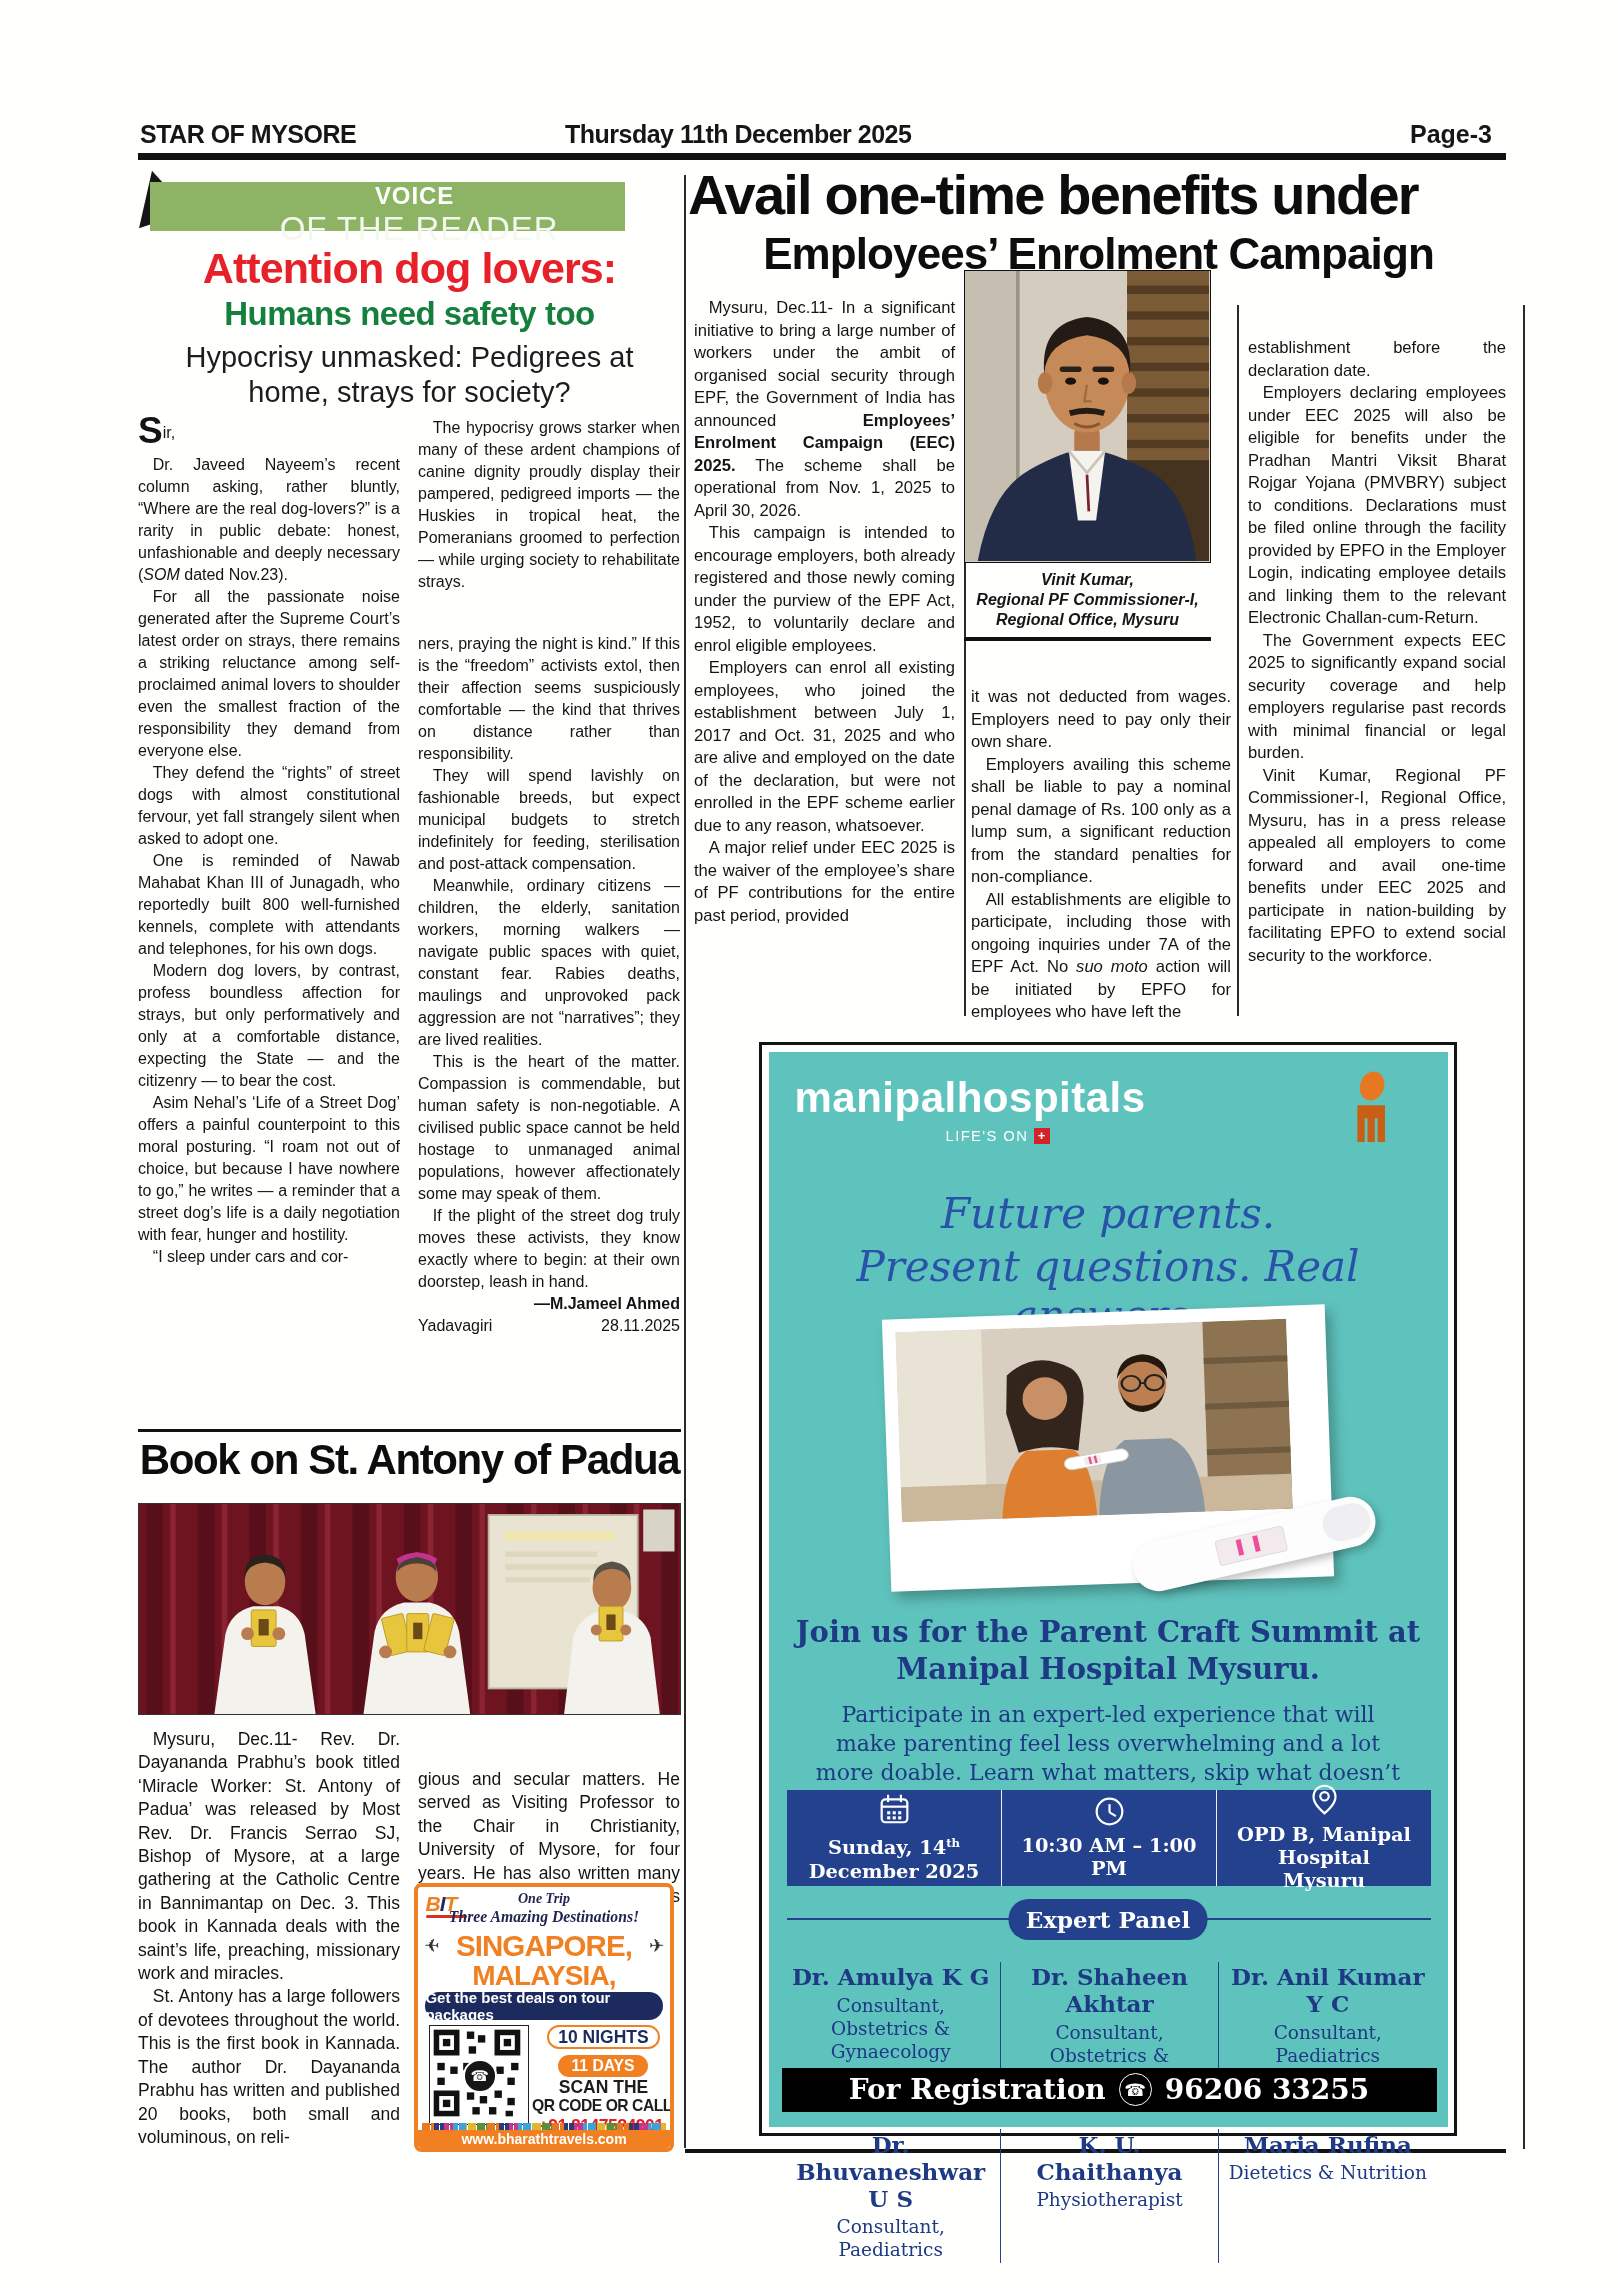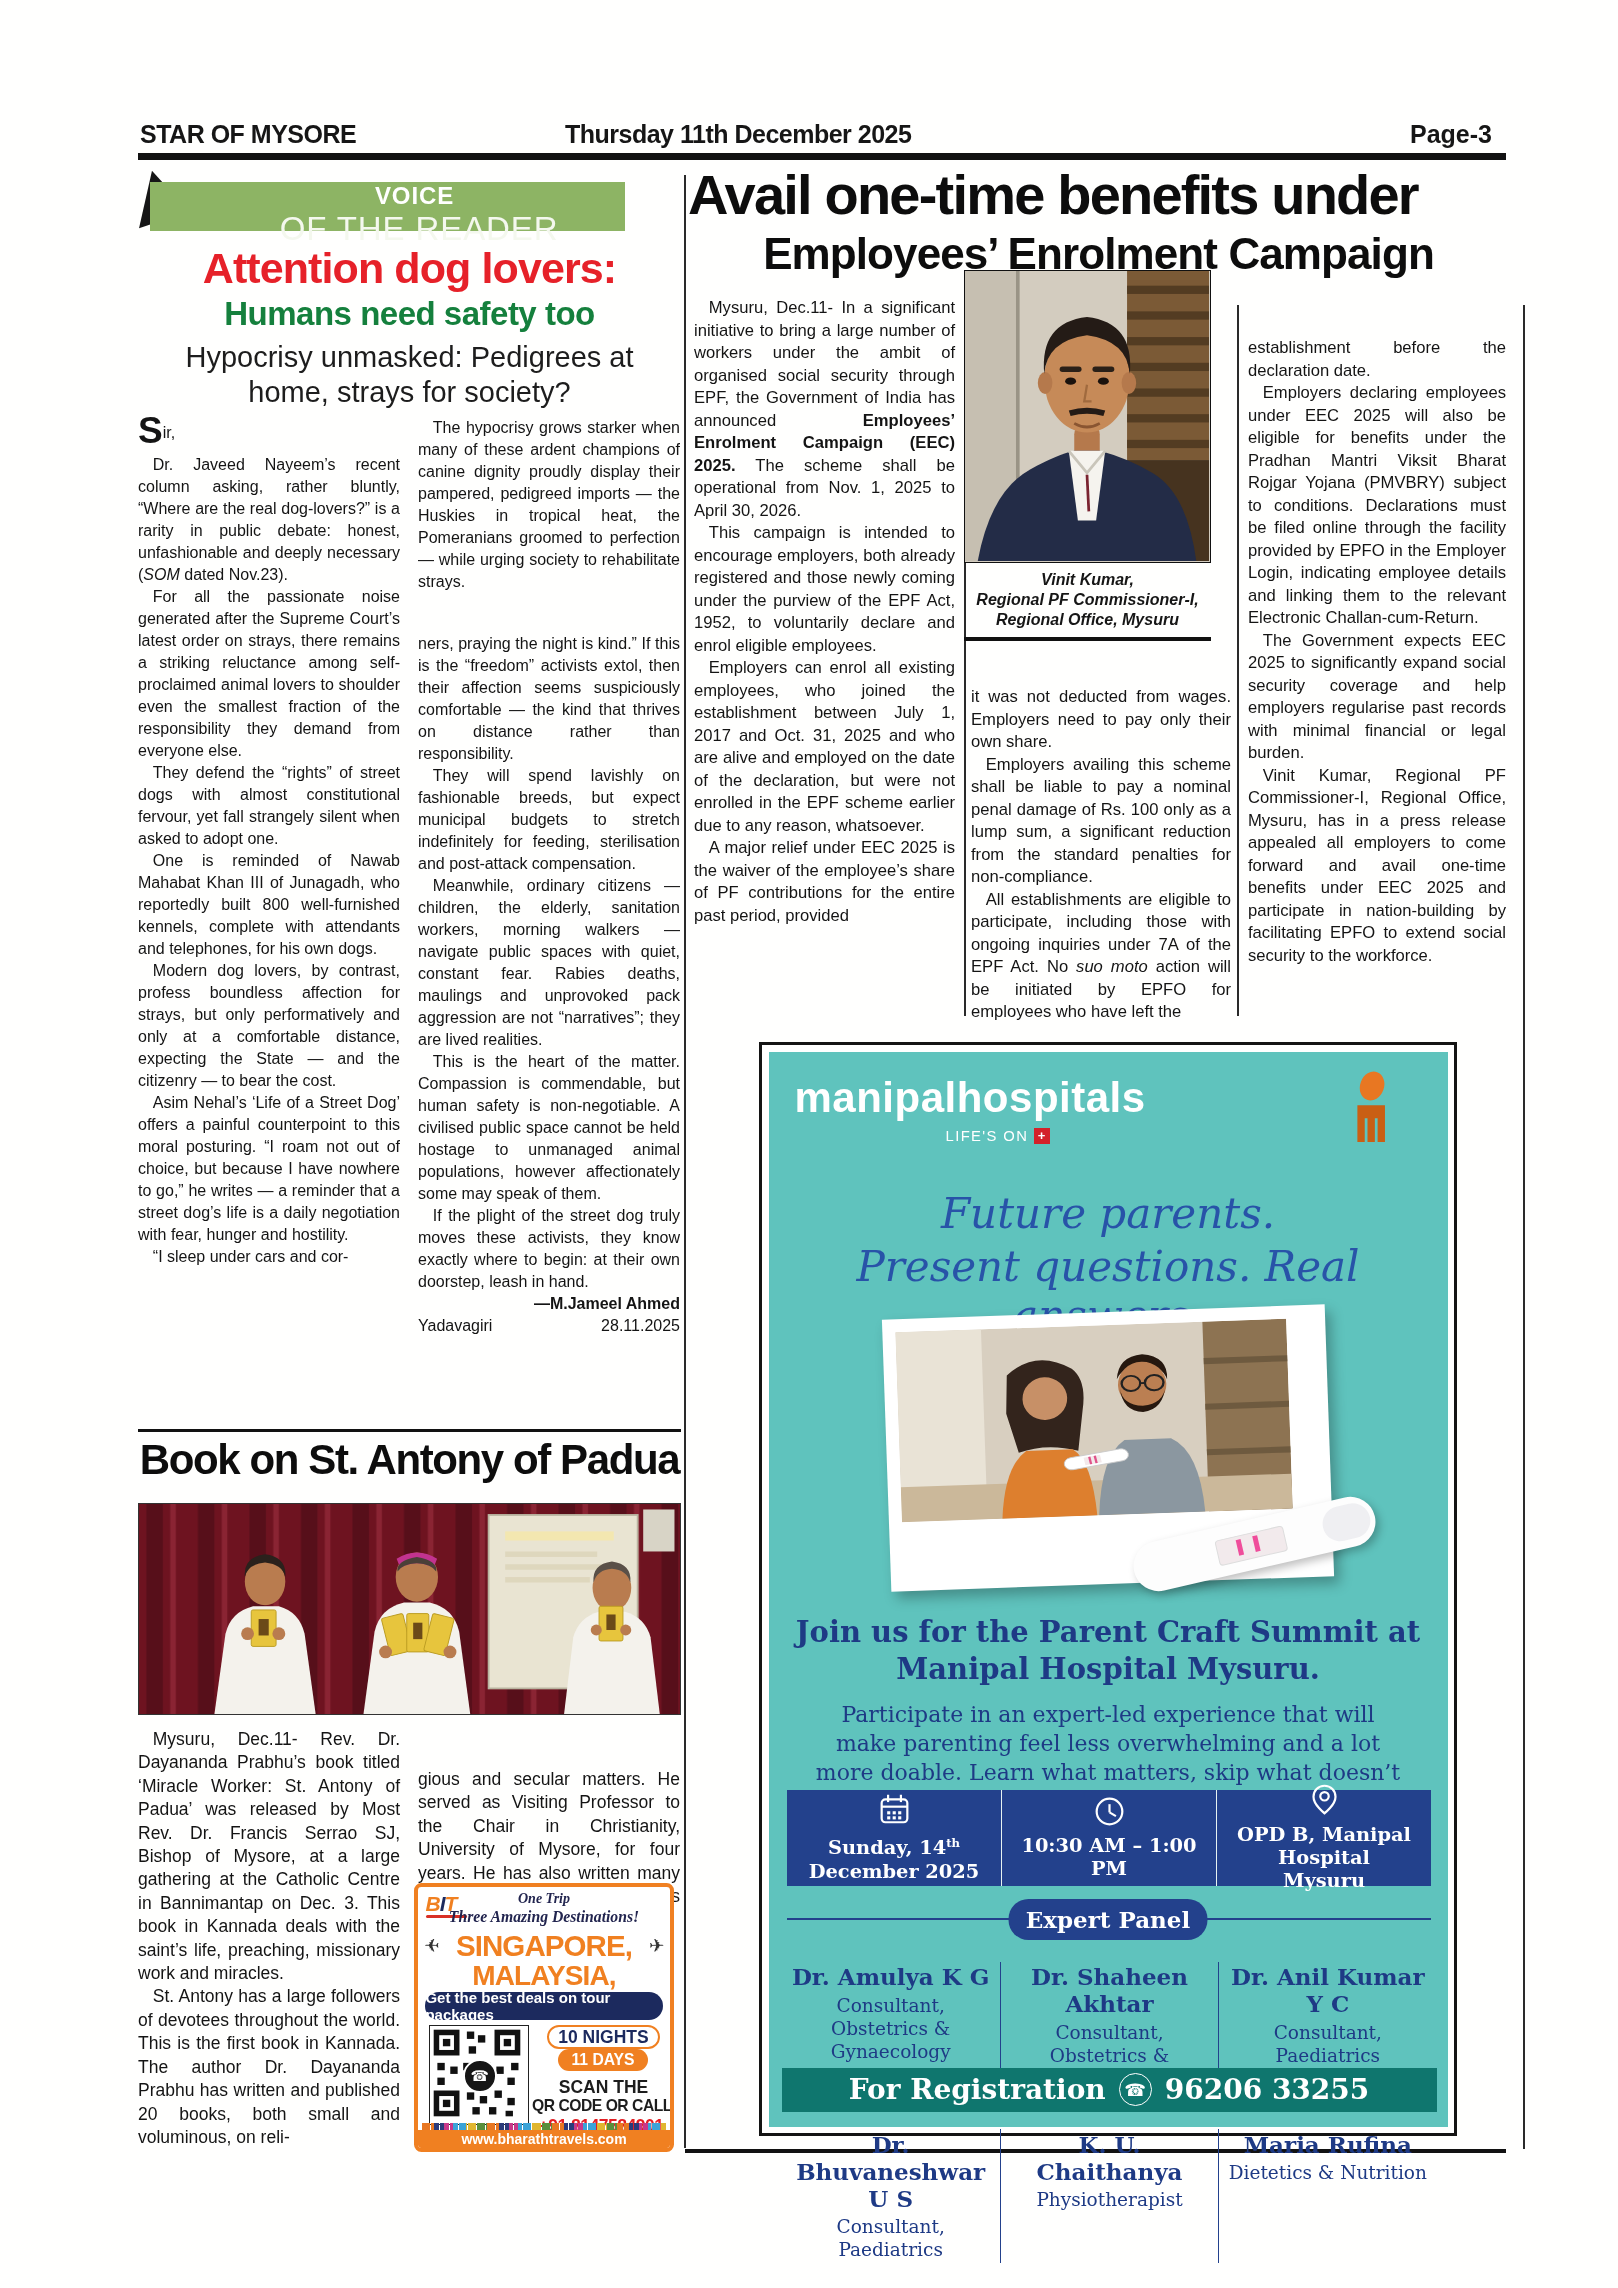--- a/index.html
+++ b/index.html
@@ -71,38 +71,38 @@
   .mh-cell + .mh-cell{border-left:1.8px solid #e7f2f1;}
   .mh-cell-text{font-size:19.4px;font-weight:bold;text-align:center;line-height:23px;}
   sup{font-size:60%;}
   .mh-panelline{left:18.5px;top:866px;width:644px;height:2.8px;background:#23418c;}
   .mh-pill{left:50%;transform:translateX(-50%);top:847px;width:199px;height:41px;background:#23418c;border-radius:20px;color:#fff;font-size:23px;font-weight:bold;display:flex;align-items:center;justify-content:center;}
   .mh-experts{left:13px;top:910px;width:655px;display:grid;grid-template-columns:1fr 1fr 1fr;row-gap:37px;}
   .exp-cell{text-align:center;padding:1.8px 7.4px;}
   .exp-cell.sep{border-left:1.8px solid #23418c;}
   .exp-name{font-size:23px;font-weight:bold;color:#1e3a85;margin-bottom:3.7px;}
   .exp-role{font-size:18.5px;color:#1e3a85;line-height:23px;}
-  .mh-reg{left:13px;bottom:14.8px;width:655px;height:44px;background:#0f766e;color:#fff;display:flex;align-items:center;justify-content:center;gap:13px;font-size:28px;font-weight:bold;}
+  .mh-reg{left:13px;bottom:14.8px;width:655px;height:44px;background:#000000;color:#fff;display:flex;align-items:center;justify-content:center;gap:13px;font-size:28px;font-weight:bold;}
   .reg-phone-icon{display:inline-flex;width:31px;height:31px;border:1.8px solid #fff;border-radius:50%;align-items:center;justify-content:center;font-size:17.5px;font-family:"DejaVu Sans",sans-serif;}
   
   .travel{left:414px;top:1883px;width:260px;height:269px;border:4.6px solid #f08021;border-radius:7.4px;background:#fff;box-sizing:border-box;overflow:hidden;}
   .tv{position:absolute;}
   .tv-logo{left:7.4px;top:4.6px;font-size:21px;font-weight:bold;font-style:italic;letter-spacing:-0.9px;}
   .tv-logo .o1{color:#f08021;} .tv-logo .b1{color:#1c2a5e;}
   .tv-swash{left:8.3px;top:28px;width:41px;height:2.8px;background:#d93025;border-radius:1.8px;}
   .tv-tag1{left:0;top:3.7px;width:100%;text-align:center;font-family:"Liberation Serif",serif;font-style:italic;font-weight:bold;font-size:14px;color:#22254f;}
   .tv-tag2{left:0;top:21px;width:100%;text-align:center;font-family:"Liberation Serif",serif;font-style:italic;font-weight:bold;font-size:15.7px;color:#22254f;}
   .tv-dest1{left:0;top:42px;width:100%;text-align:center;font-size:29.5px;font-weight:bold;letter-spacing:-0.9px;color:#f08021;}
   .tv-dest2{left:0;top:73px;width:100%;text-align:center;font-size:28px;font-weight:bold;letter-spacing:-0.9px;color:#f08021;}
   .tv-plane{font-size:18.5px;color:#333;}
   .tv-deal{left:7.4px;top:105px;right:7.4px;height:28px;background:#1c2a5e;border-radius:14px;color:#fff;font-size:15px;font-weight:bold;display:flex;align-items:center;justify-content:center;}
   .tv-qr{left:11px;top:138px;width:98px;height:98px;background:#fff;border:1.8px solid #222;}
   .tv-wa{position:absolute;left:33px;top:33px;width:29.5px;height:29.5px;background:#161616;border:2.8px solid #fff;border-radius:50%;color:#fff;font-size:14.8px;display:flex;align-items:center;justify-content:center;font-family:"DejaVu Sans",sans-serif;}
   .tv-nights{left:129px;top:138px;width:113px;height:24px;border:2.8px solid #f08021;border-radius:14px;background:#fff;color:#1c2a5e;font-size:17.5px;font-weight:bold;display:flex;align-items:center;justify-content:center;box-sizing:border-box;}
-  .tv-days{left:140px;top:162px;width:90px;height:22px;background:#f08021;border-radius:11px;color:#fff;font-size:15.7px;font-weight:bold;display:flex;align-items:center;justify-content:center;}
+  .tv-days{left:140px;top:168px;width:90px;height:22px;background:#f08021;border-radius:11px;color:#fff;font-size:15.7px;font-weight:bold;display:flex;align-items:center;justify-content:center;}
   .tv-scan1{left:120px;top:190px;width:131px;text-align:center;font-size:17.5px;font-weight:bold;color:#1d1d1d;}
   .tv-scan2{left:114px;top:210px;width:140px;text-align:center;font-size:15.7px;font-weight:bold;color:#1d1d1d;letter-spacing:-0.5px;}
   .tv-phone{left:109px;top:229px;width:148px;text-align:center;font-size:17.5px;font-weight:bold;color:#e31e24;letter-spacing:-0.5px;}
   .tv-sky{left:3.7px;right:3.7px;top:236px;height:12px;
      background:repeating-linear-gradient(90deg,#e87722 0 12px,#2b3a7a 12px 22px,#c8388a 22px 31px,#3aa3d8 31px 44px,#e0b62f 44px 55px,#5a8f3c 55px 65px);
      -webkit-mask:repeating-linear-gradient(90deg,#000 0 8.3px,transparent 8.3px 9.2px);mask:repeating-linear-gradient(90deg,#000 0 8.3px,transparent 8.3px 9.2px);}
   .tv-url{left:0;right:0;bottom:0;height:18.5px;background:#f08021;color:#fff;font-size:14px;font-weight:bold;display:flex;align-items:center;justify-content:center;}
 </style>
 </head>
 <body>

